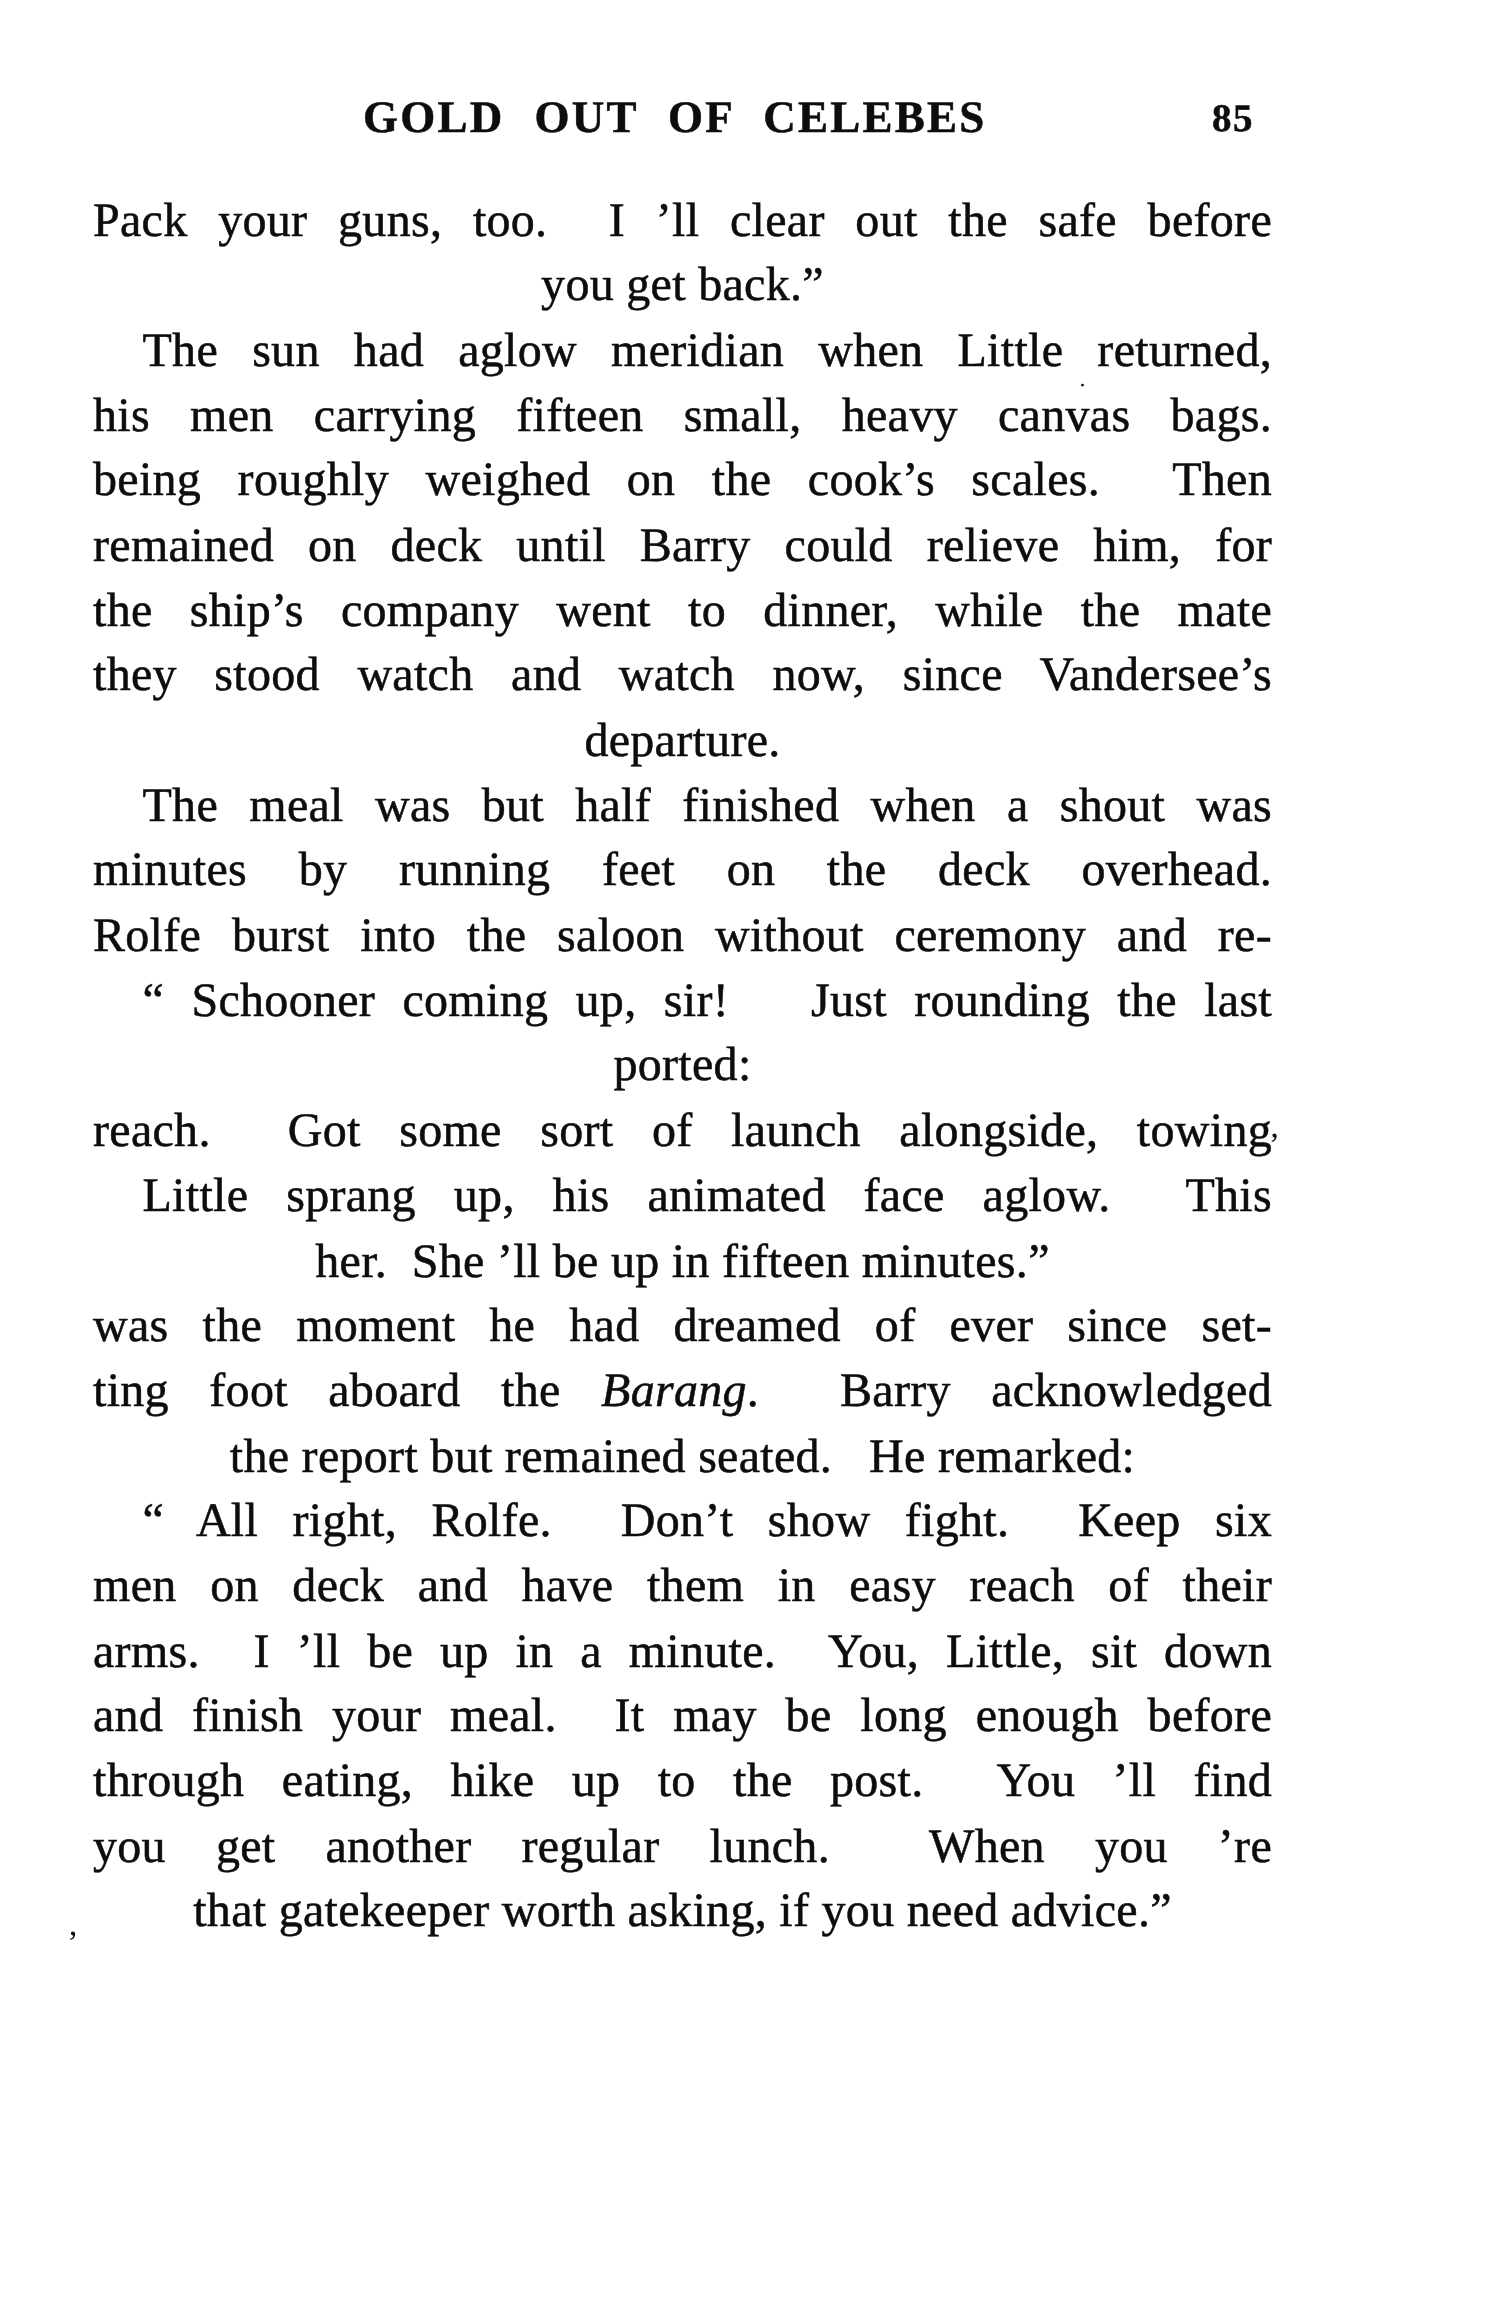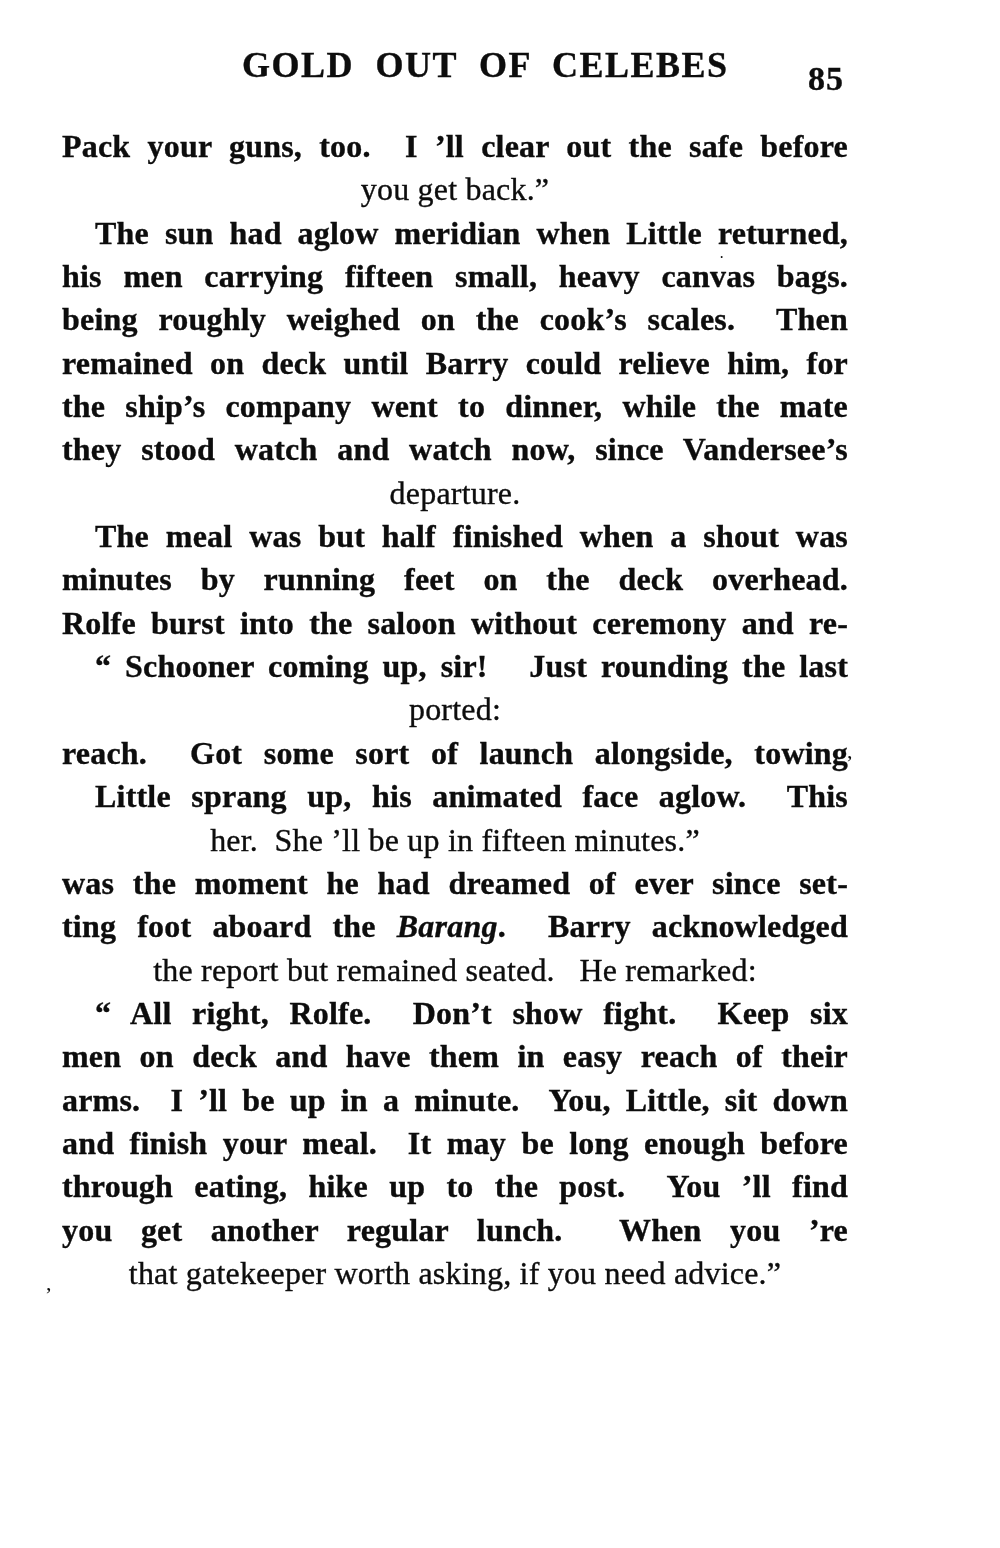--- a/index.html
+++ b/index.html
@@ -15,33 +15,33 @@
     color: var(--ink, #0d0d0d);
     font-family: "Liberation Serif", "DejaVu Serif", serif;
     overflow: hidden;
     -webkit-text-stroke: 0.35px currentColor;
     text-rendering: optimizeLegibility;
   }
   
   .hdr-title {
     position: absolute;
     left: 242px;
-    top: 48px;
-    font-size: 36px;
+    top: 62px;
+    font-size: 30px;
     line-height: 34px;
     font-weight: bold;
     letter-spacing: 1.5px;
     word-spacing: 11px;
     white-space: pre;
   }
   .hdr-num {
     position: absolute;
     left: 808px;
     top: 62px;
-    font-size: 34px;
+    font-size: 26px;
     line-height: 34px;
     font-weight: bold;
     letter-spacing: 1px;
   }
   
   .body-block {
     position: absolute;
     left: 62px;
     top: 125px;
     width: 786px;
@@ -51,21 +51,20 @@
     height: 43.35px;
     line-height: 43.35px;
     white-space: pre-wrap;
     text-align: center;
     letter-spacing: 0.2px;
     overflow: visible;
   }
   .tl.j {
     text-align: justify;
     text-align-last: justify;
-    font-weight: bold;
   }
   .tl.ind {
     padding-left: 33px;
   }
   .it {
     font-style: italic;
   }
   
   .speck {
     position: absolute;

